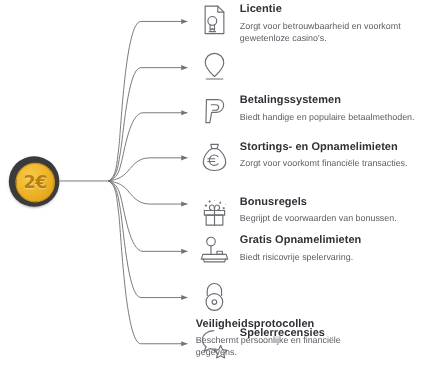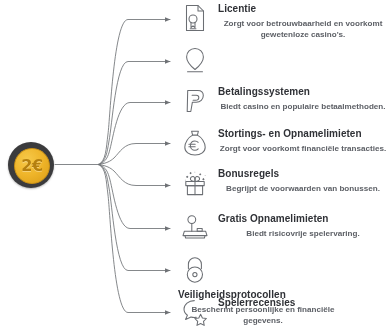--- a/index.html
+++ b/index.html
@@ -45,21 +45,21 @@
     display:flex;align-items:flex-start;justify-content:center;
     margin-right:6px;
   }
   .icon-box svg{display:block;}
   .txt{width:170px;}
   .row-title{
     font-size:10px;font-weight:700;color:#2f3136;line-height:12px;
     margin:0 16px 4px 0;letter-spacing:.05px;
   }
   .row-desc{
-    font-size:8.1px;font-weight:700;color:#5d6066;line-height:10.6px;margin:0;text-align:center;
+    font-size:8.1px;font-weight:400;color:#5d6066;line-height:10.6px;margin:0;
   }
 </style>
 </head>
 <body>
 
 <div id="diagram">
 
   <svg class="connectors" viewBox="0 0 388 335">
     <defs>
       <marker id="arrow" markerWidth="6" markerHeight="6" refX="5.2" refY="3" orient="auto" markerUnits="userSpaceOnUse">
@@ -122,41 +122,41 @@
 
   <div class="row" style="top:86px;">
     <div class="icon-box">
       <svg width="30" height="30" viewBox="0 0 30 30" fill="none" stroke="#6b6e73" stroke-width="1.05" stroke-linejoin="round" stroke-linecap="round">
         <path d="M7.7,4.5 H17.8 C21.1,4.5 23.3,6.6 23.3,9.6 C23.3,13.4 20.3,16.2 16.2,16.2 H12.4 L10.8,25.5 H7.2 Z"></path>
         <path d="M12.1,9.2 H16.3 C17.9,9.2 18.8,10.1 18.8,11.4 C18.8,13.1 17.4,14.2 15.5,14.2 H13.1"></path>
       </svg>
     </div>
     <div class="txt">
       <div class="row-title">Betalingssystemen</div>
-      <div class="row-desc">Biedt casino en populaire betaalmethoden.</div>
+      <div class="row-desc">Biedt handige en populaire betaalmethoden.</div>
     </div>
   </div>
 
   <div class="row" style="top:128px;">
     <div class="icon-box">
       <svg width="30" height="30" viewBox="0 0 30 30" fill="none" stroke="#6b6e73" stroke-width="1.05" stroke-linejoin="round" stroke-linecap="round">
         <path d="M11.6,3.2 H18.4 L17.4,7.1 H12.6 Z"></path>
         <path d="M12.6,7.1 C8.4,9.3 4.8,14.4 4.8,19.3 C4.8,24 9.1,27 15,27 C20.9,27 25.2,24 25.2,19.3 C25.2,14.4 21.6,9.3 17.4,7.1"></path>
         <path d="M18.2,14.3 C17.4,13.4 16.2,12.9 14.9,12.9 C12.3,12.9 10.4,14.9 10.4,17.6 C10.4,20.3 12.3,22.3 14.9,22.3 C16.2,22.3 17.4,21.8 18.2,20.9"></path>
         <path d="M8.9,16.3 H15.2"></path>
         <path d="M8.9,18.8 H15.2"></path>
       </svg>
     </div>
     <div class="txt">
       <div class="row-title">Stortings- en Opnamelimieten</div>
       <div class="row-desc">Zorgt voor voorkomt financiële transacties.</div>
     </div>
   </div>
 
-  <div class="row" style="top:168px;">
+  <div class="row" style="top:178px;">
     <div class="icon-box">
       <svg width="30" height="30" viewBox="0 0 30 30" fill="none" stroke="#6b6e73" stroke-width="1.05" stroke-linejoin="round" stroke-linecap="round">
         <path d="M5.8,13.4 H24.2 V17.6 H5.8 Z"></path>
         <path d="M7.4,17.6 H22.6 V26.6 H7.4 Z"></path>
         <path d="M15,13.4 V26.6"></path>
         <path d="M15,13.4 C13,13.4 10.4,12.9 10.4,10.8 C10.4,9.3 11.6,8.4 13,8.4 C14.5,8.4 15,10.6 15,13.4 Z"></path>
         <path d="M15,13.4 C17,13.4 19.6,12.9 19.6,10.8 C19.6,9.3 18.4,8.4 17,8.4 C15.5,8.4 15,10.6 15,13.4 Z"></path>
         <path d="M7.2,8.2 L7.2,9.4 M6.6,8.8 L7.8,8.8"></path>
         <path d="M23.4,10.6 L23.4,11.8 M22.8,11.2 L24,11.2"></path>
         <path d="M10.6,4.6 L10.6,5.6 M10.1,5.1 L11.1,5.1"></path>

